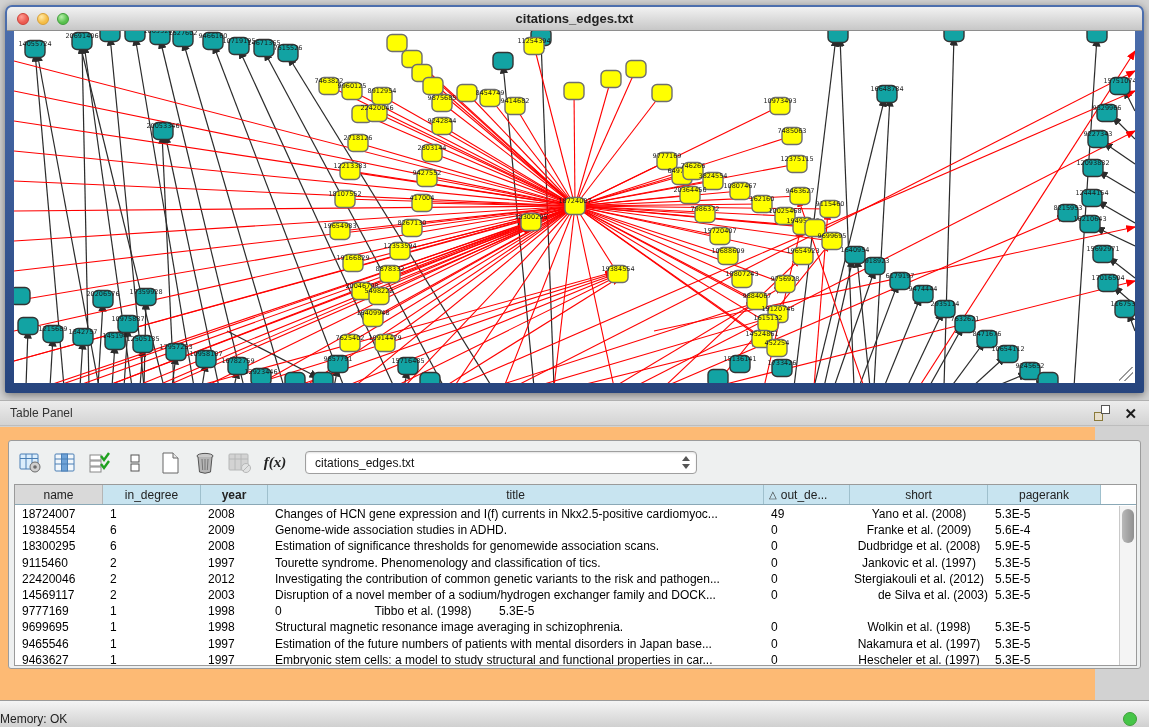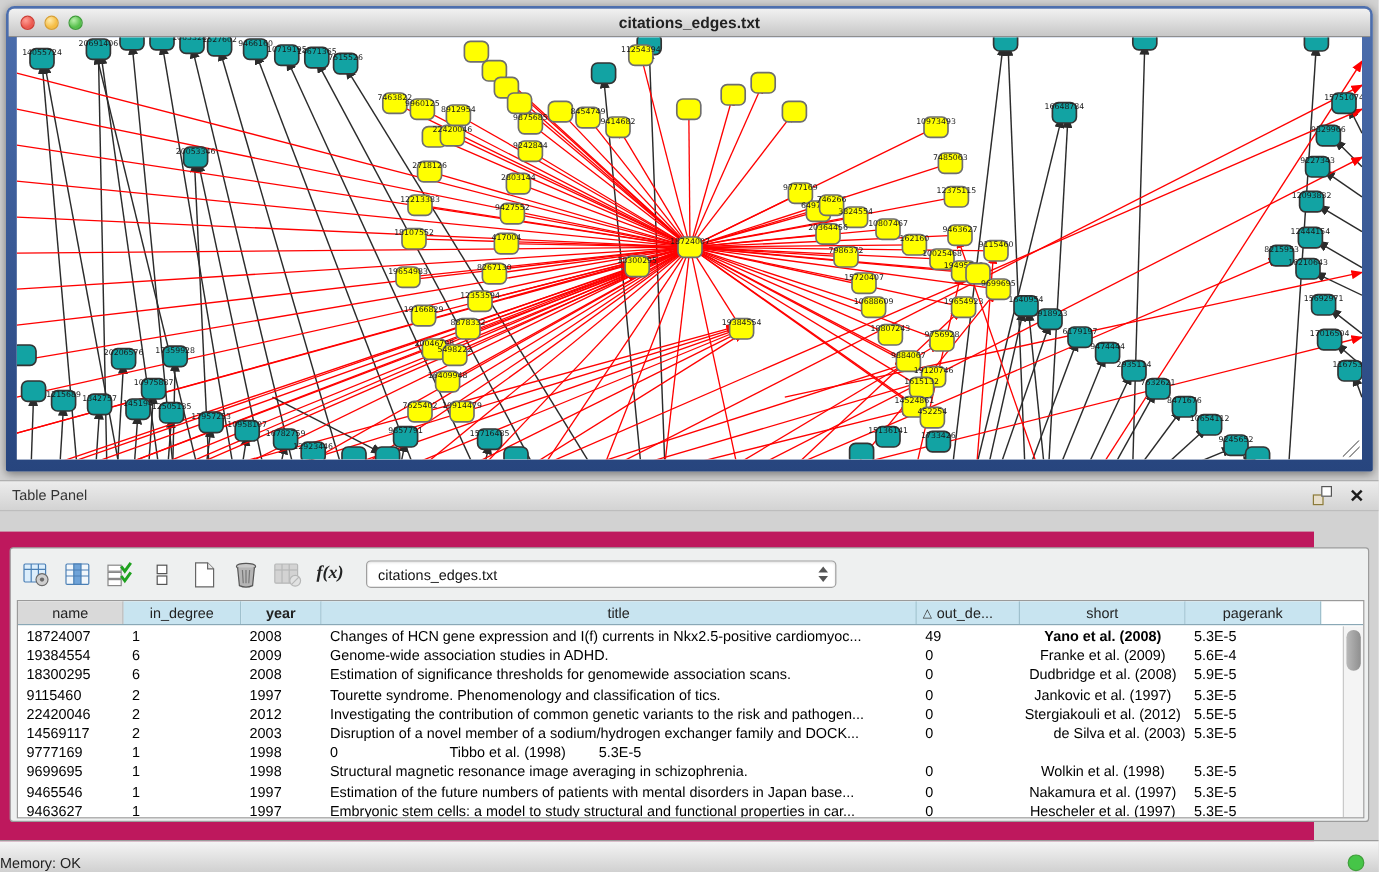--- a/index.html
+++ b/index.html
@@ -30,21 +30,21 @@
     background:linear-gradient(#ececec,#d3d3d3); border-top:1px solid #b0b0b0; border-bottom:1px solid #bdbdbd;
     display:flex; align-items:center; font-size:12px; color:#333; }
   .tp-bar .tp-title { margin-left:10px; }
   .tp-bar .spacer { flex:1; }
   .float-ico { position:relative; width:16px; height:16px; margin-right:14px; }
   .float-ico .sq1 { position:absolute; left:0; bottom:0; width:9px; height:9px; border:1.5px solid #8a7a3a; background:#e7decb;}
   .float-ico .sq2 { position:absolute; right:0; top:0; width:9px; height:9px; border:1.5px solid #555; background:#fff;}
   .close-ico { font-size:15px; font-weight:bold; color:#1b1b1b; margin-right:12px; line-height:1; }
 
   
-  .tp-body { position:absolute; left:0; top:427px; width:1095px; height:273px; background:#be185d;margin-top:16px; }
+  .tp-body { position:absolute; left:0; top:427px; width:1095px; height:273px; background:#fdba74; }
   .tp-inner { position:absolute; left:8px; top:13px; width:1133px; height:229px;
     background:#eef0f0; border:1px solid #9c9c9c; border-radius:3px; }
   .toolbar { position:absolute; left:0; top:0; right:0; height:43px; display:flex; align-items:center; }
   .tbtn { width:28px; height:28px; margin-left:7px; display:flex; align-items:center; justify-content:center; }
   .tbtn svg { display:block; }
   .fx { font-family:"Liberation Serif", serif; font-style:italic; font-weight:bold; font-size:15px; color:#222; }
   .combo { position:relative; margin-left:16px; width:392px; height:23px; background:#fff;
     border:1px solid #9f9f9f; border-radius:4px; font-size:12px; color:#111;
     display:flex; align-items:center; padding-left:9px; box-shadow:inset 0 1px 2px rgba(0,0,0,.12); }
   .combo .arrows { position:absolute; right:6px; top:4px; }
@@ -859,21 +859,21 @@
               <span>pagerank</span>
             </div>
           </div>
         <div class="tbody-rows" id="tbody">
             <div class="trow">
               <div class="td" style="width: 88px;">18724007</div>
               <div class="td" style="width: 98px;">1</div>
               <div class="td" style="width: 67px;">2008</div>
               <div class="td" style="width: 496px;">Changes of HCN gene expression and I(f) currents in Nkx2.5-positive cardiomyoc...</div>
               <div class="td" style="width: 86px;">49</div>
-              <div class="td center" style="width: 138px; font-weight: bold;">Yano et al. (2008)</div>
+              <div class="td center" style="width: 138px;">Yano et al. (2008)</div>
               <div class="td" style="width: 113px;">5.3E-5</div>
             </div>
             <div class="trow">
               <div class="td" style="width: 88px;">19384554</div>
               <div class="td" style="width: 98px;">6</div>
               <div class="td" style="width: 67px;">2009</div>
               <div class="td" style="width: 496px;">Genome-wide association studies in ADHD.</div>
               <div class="td" style="width: 86px;">0</div>
               <div class="td center" style="width: 138px;">Franke et al. (2009)</div>
               <div class="td" style="width: 113px;">5.6E-4</div>

